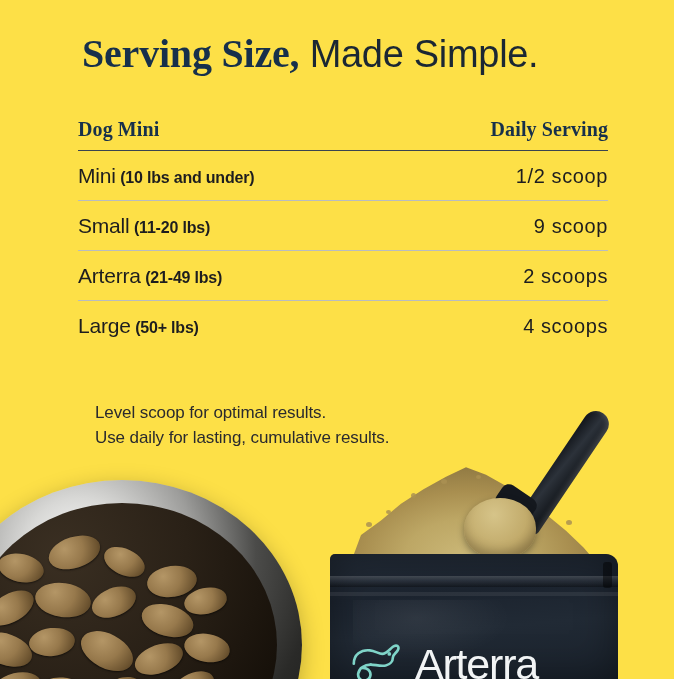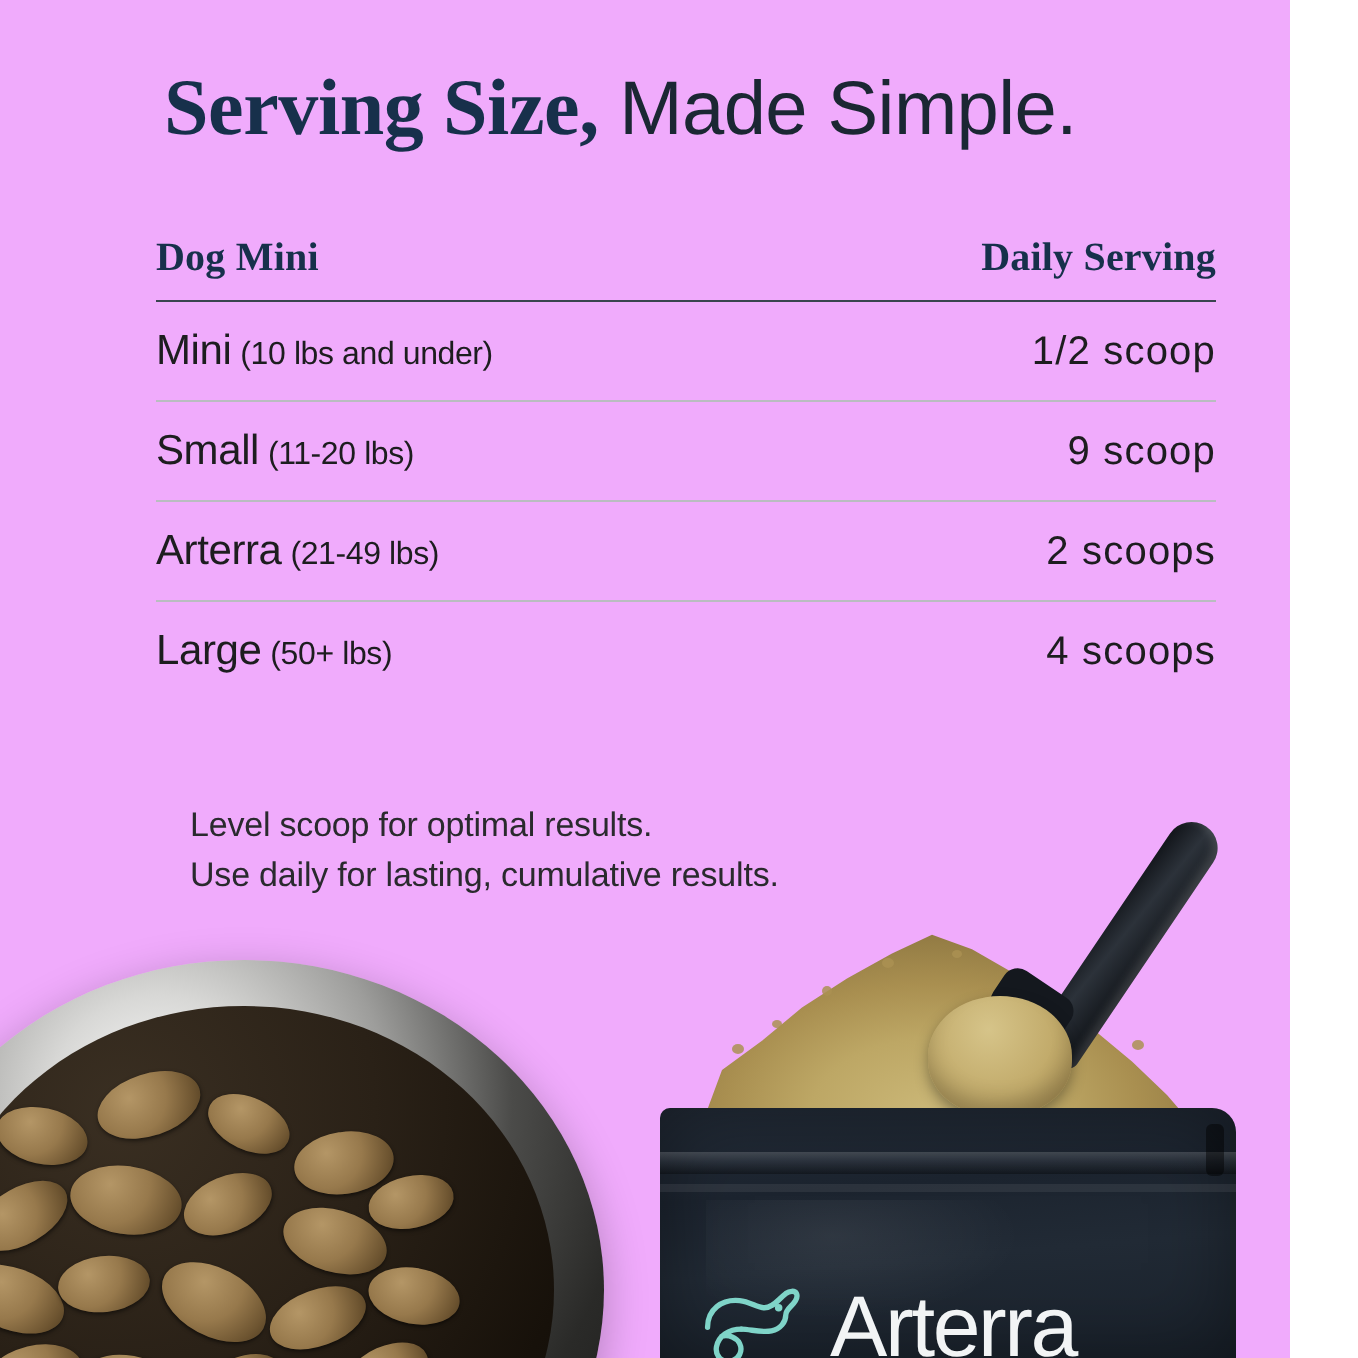--- a/index.html
+++ b/index.html
@@ -5,22 +5,23 @@
   html, body {
     margin: 0;
     padding: 0;
     background: #ffffff;
   }
   #page {
     position: relative;
     width: 645px;
     height: 679px;
     overflow: hidden;
-    background: #f0abfc;
+    background: #fde047;
     font-family: "Liberation Sans", sans-serif;
+    padding-left: 29px;
   }
 
   
   .headline {
     position: absolute;
     left: 82px;
     top: 34px;
     white-space: nowrap;
     line-height: 1;
   }
@@ -75,21 +76,21 @@
     white-space: nowrap;
     color: #1d1d1f;
   }
   .size-name {
     font-size: 21px;
     font-weight: 400;
     letter-spacing: -0.2px;
   }
   .size-range {
     font-size: 16px;
-    font-weight: 400;
+    font-weight: 700;
     letter-spacing: -0.2px;
   }
   .serving-cell {
     white-space: nowrap;
     font-size: 20px;
     font-weight: 300;
     color: #1d1d1f;
     letter-spacing: 0.6px;
     text-align: right;
   }

